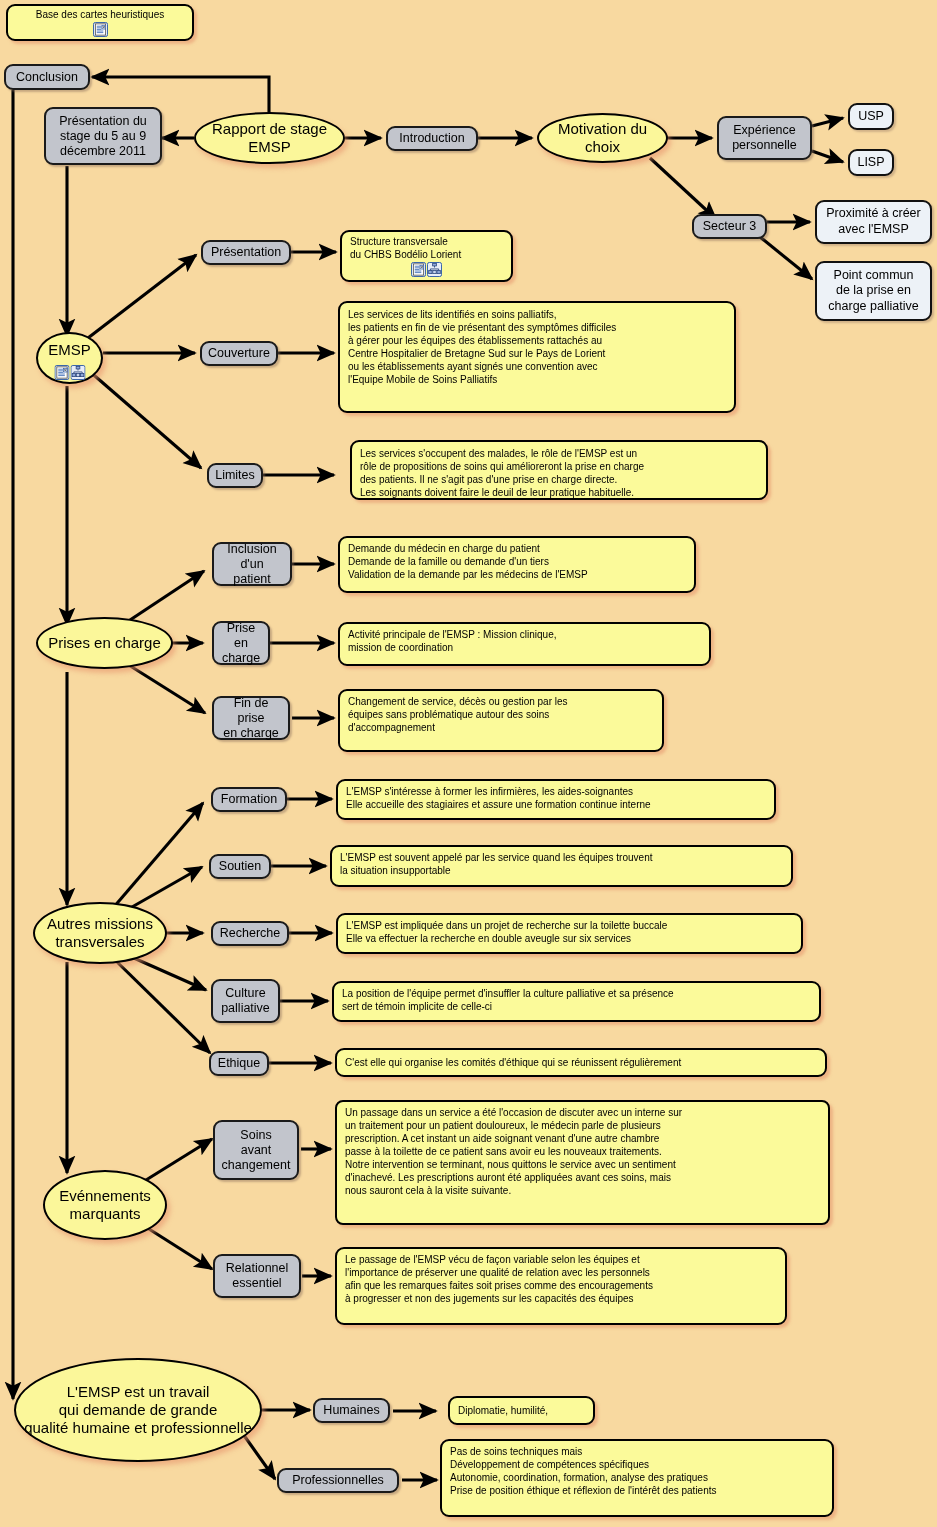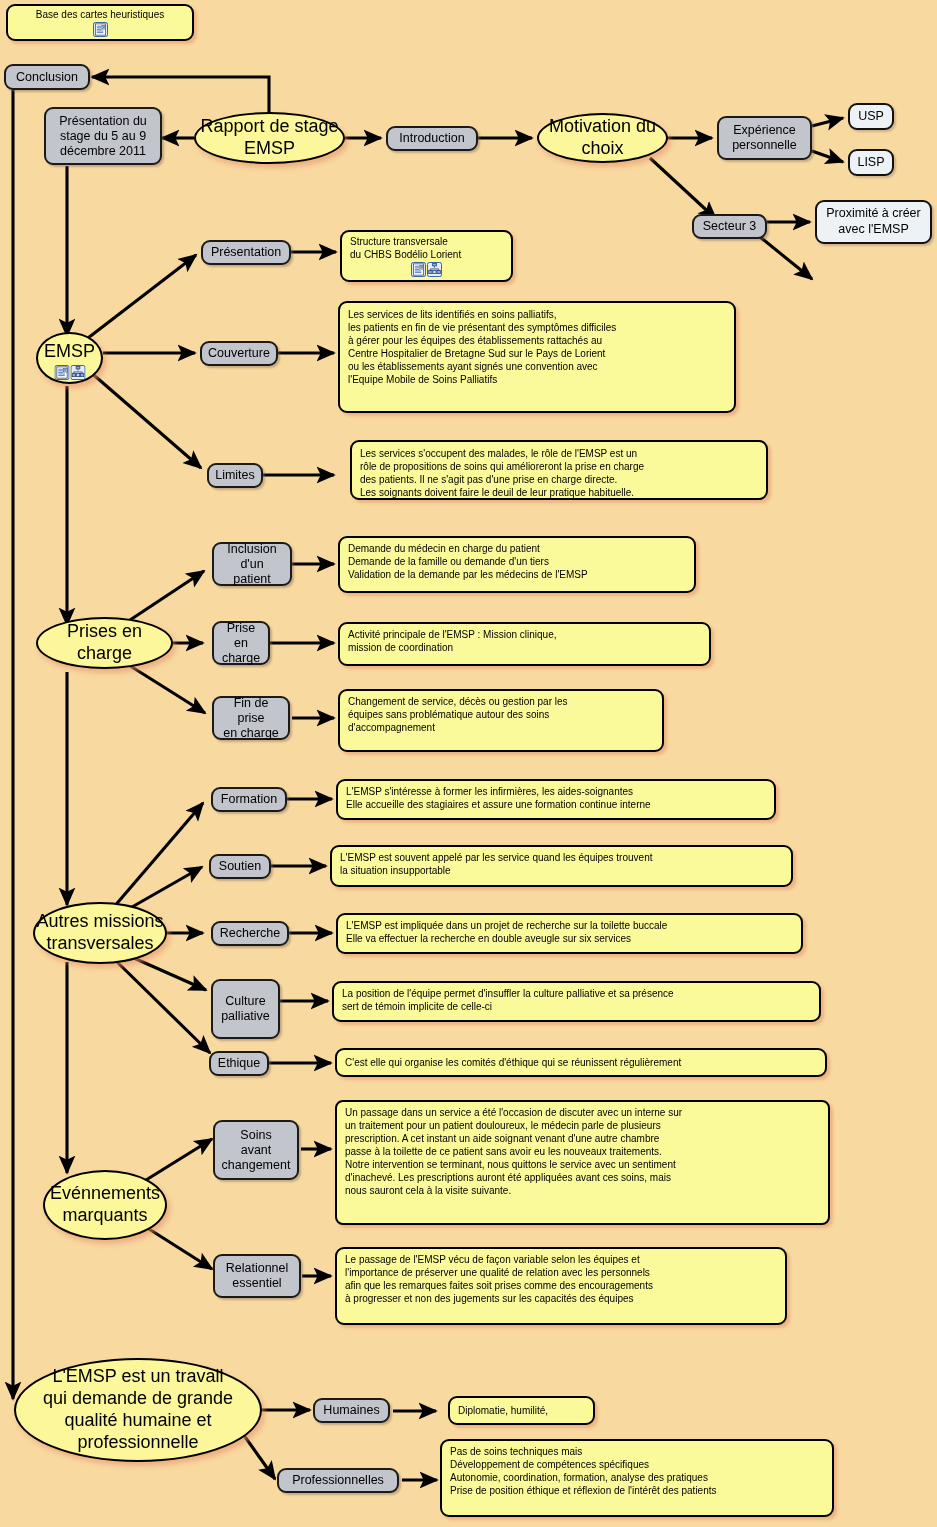--- a/index.html
+++ b/index.html
@@ -59,21 +59,21 @@
     padding:2px 7px;
     line-height:1.25;
   }
 
   
   .ell{
     background:#fbf79a;
     border:2.5px solid #000;
     border-radius:50%;
     box-shadow:3px 4px 5px rgba(232,150,110,.6);
-    font-size:18px;
+    font-size:15px;
     line-height:1.22;
   }
 
   .icons{display:flex;gap:1px;margin-top:1px;}
   .ic{width:15px;height:15px;display:block;}
 
   .ell .icons{position:absolute;bottom:2px;left:50%;transform:translateX(-50%);}
   .note .icons{align-self:center;margin-top:1px;}
 </style>
 </head>
@@ -211,20 +211,25 @@
 
 <div class="node pill" style="left:692px;top:214px;width:75px;height:25px;">
   <span class="txt">Secteur 3</span>
 </div>
 
 <div class="node pale center" style="left:815px;top:200px;width:117px;height:44px;">
   <span class="txt">Proximité à créer
 avec l'EMSP</span>
 </div>
 
+<div class="node pale center" style="left:815px;top:261px;width:117px;height:60px;">
+  <span class="txt">Point commun
+de la prise en
+charge palliative</span>
+</div>
 
 <div class="node ell" style="left:36px;top:332px;width:67px;height:52px;position:absolute;justify-content:flex-start;padding-top:7px;">
   <span class="txt">EMSP</span>
   <span class="icons">
     <svg class="ic" viewBox="0 0 16 16">
           <rect x="0.5" y="0.5" width="15" height="15" rx="2" fill="#e8eef8" stroke="#2a5aa8"></rect>
           <rect x="2.5" y="2" width="11" height="12" fill="#fff" stroke="#444" stroke-width="0.8"></rect>
           <g stroke="#3a6ab5" stroke-width="0.9">
             <path d="M4 4.5h5M4 6.2h5M4 7.9h5M4 9.6h7M4 11.3h7"></path>
           </g>
@@ -353,21 +358,21 @@
 </div>
 
 <div class="node pill" style="left:211px;top:921px;width:78px;height:25px;">
   <span class="txt">Recherche</span>
 </div>
 <div class="node note" style="left:336px;top:913px;width:467px;height:41px;justify-content:flex-start;padding-top:4px;">
   <span class="txt">L'EMSP est impliquée dans un projet de recherche sur la toilette buccale
 Elle va effectuer la recherche en double aveugle sur six services</span>
 </div>
 
-<div class="node pill" style="left:211px;top:979px;width:69px;height:60px;">
+<div class="node pill" style="left:211px;top:979px;width:69px;height:44px;">
   <span class="txt">Culture
 palliative</span>
 </div>
 <div class="node note" style="left:332px;top:981px;width:489px;height:41px;justify-content:flex-start;padding-top:4px;">
   <span class="txt">La position de l'équipe permet d'insuffler la culture palliative et sa présence
 sert de témoin implicite de celle-ci</span>
 </div>
 
 <div class="node pill" style="left:209px;top:1051px;width:60px;height:25px;">
   <span class="txt">Ethique</span>

